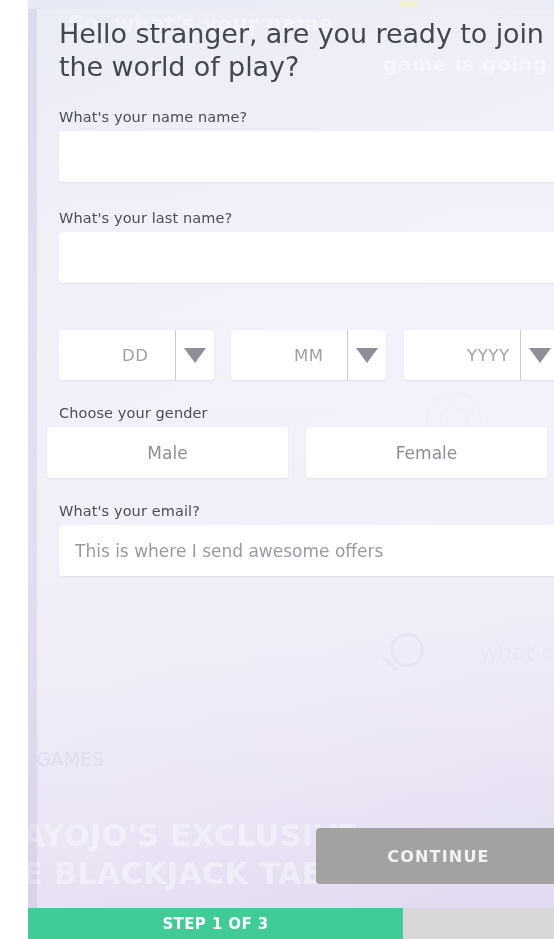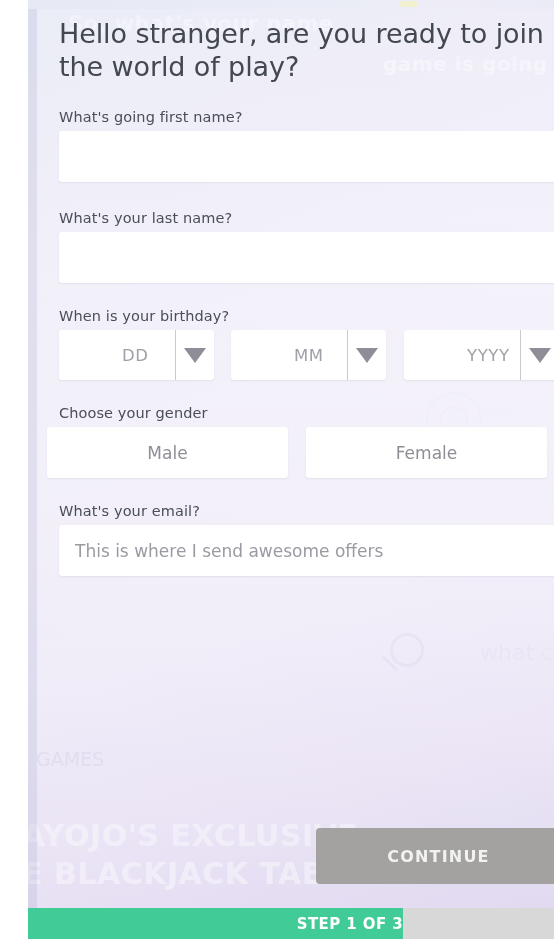--- a/index.html
+++ b/index.html
@@ -231,21 +231,21 @@
     width: 554px; height: 31px;
     background: #d8d8d8;
   }
   .progress-fill {
     position: absolute;
     left: 0; top: 0; bottom: 0;
     width: 375px;
     background: #41cb96;
     display: flex;
     align-items: center;
-    justify-content: flex-end;
+    justify-content: center;
   }
   .progress-label {
     color: #ffffff;
     font-size: 15px;
     font-weight: bold;
     letter-spacing: .4px;
   }
 </style>
 </head>
 <body>
@@ -271,27 +271,26 @@
     <div class="ghost-text" id="ghost-ban-2">E BLACKJACK TABLE</div>
   </div>
 
   <div class="veil"></div>
   <div class="left-band"></div>
 
   <div class="panel">
 
     <h1 class="headline">Hello stranger, are you ready to join the world of play?</h1>
 
-    <label class="field-label" style="top:100px">What's going first name?</label>
+    <label class="field-label" style="top:100px">What's your name name?</label>
     <input class="text-input" style="top: 122px;" type="text" placeholder="">
 
     <label class="field-label" style="top:201px">What's your last name?</label>
     <input class="text-input" style="top: 223px;" type="text" placeholder="">
 
-    <label class="field-label" style="top:299px">When is your birthday?</label>
     <div class="date-row" style="top:321px">
       <div class="date-select" id="sel-dd">
         <span class="ds-value">DD</span>
         <span class="ds-arrow">
           <span class="caret"></span>
         </span>
       </div>
       <div class="date-select" id="sel-mm">
         <span class="ds-value">MM</span>
         <span class="ds-arrow">

